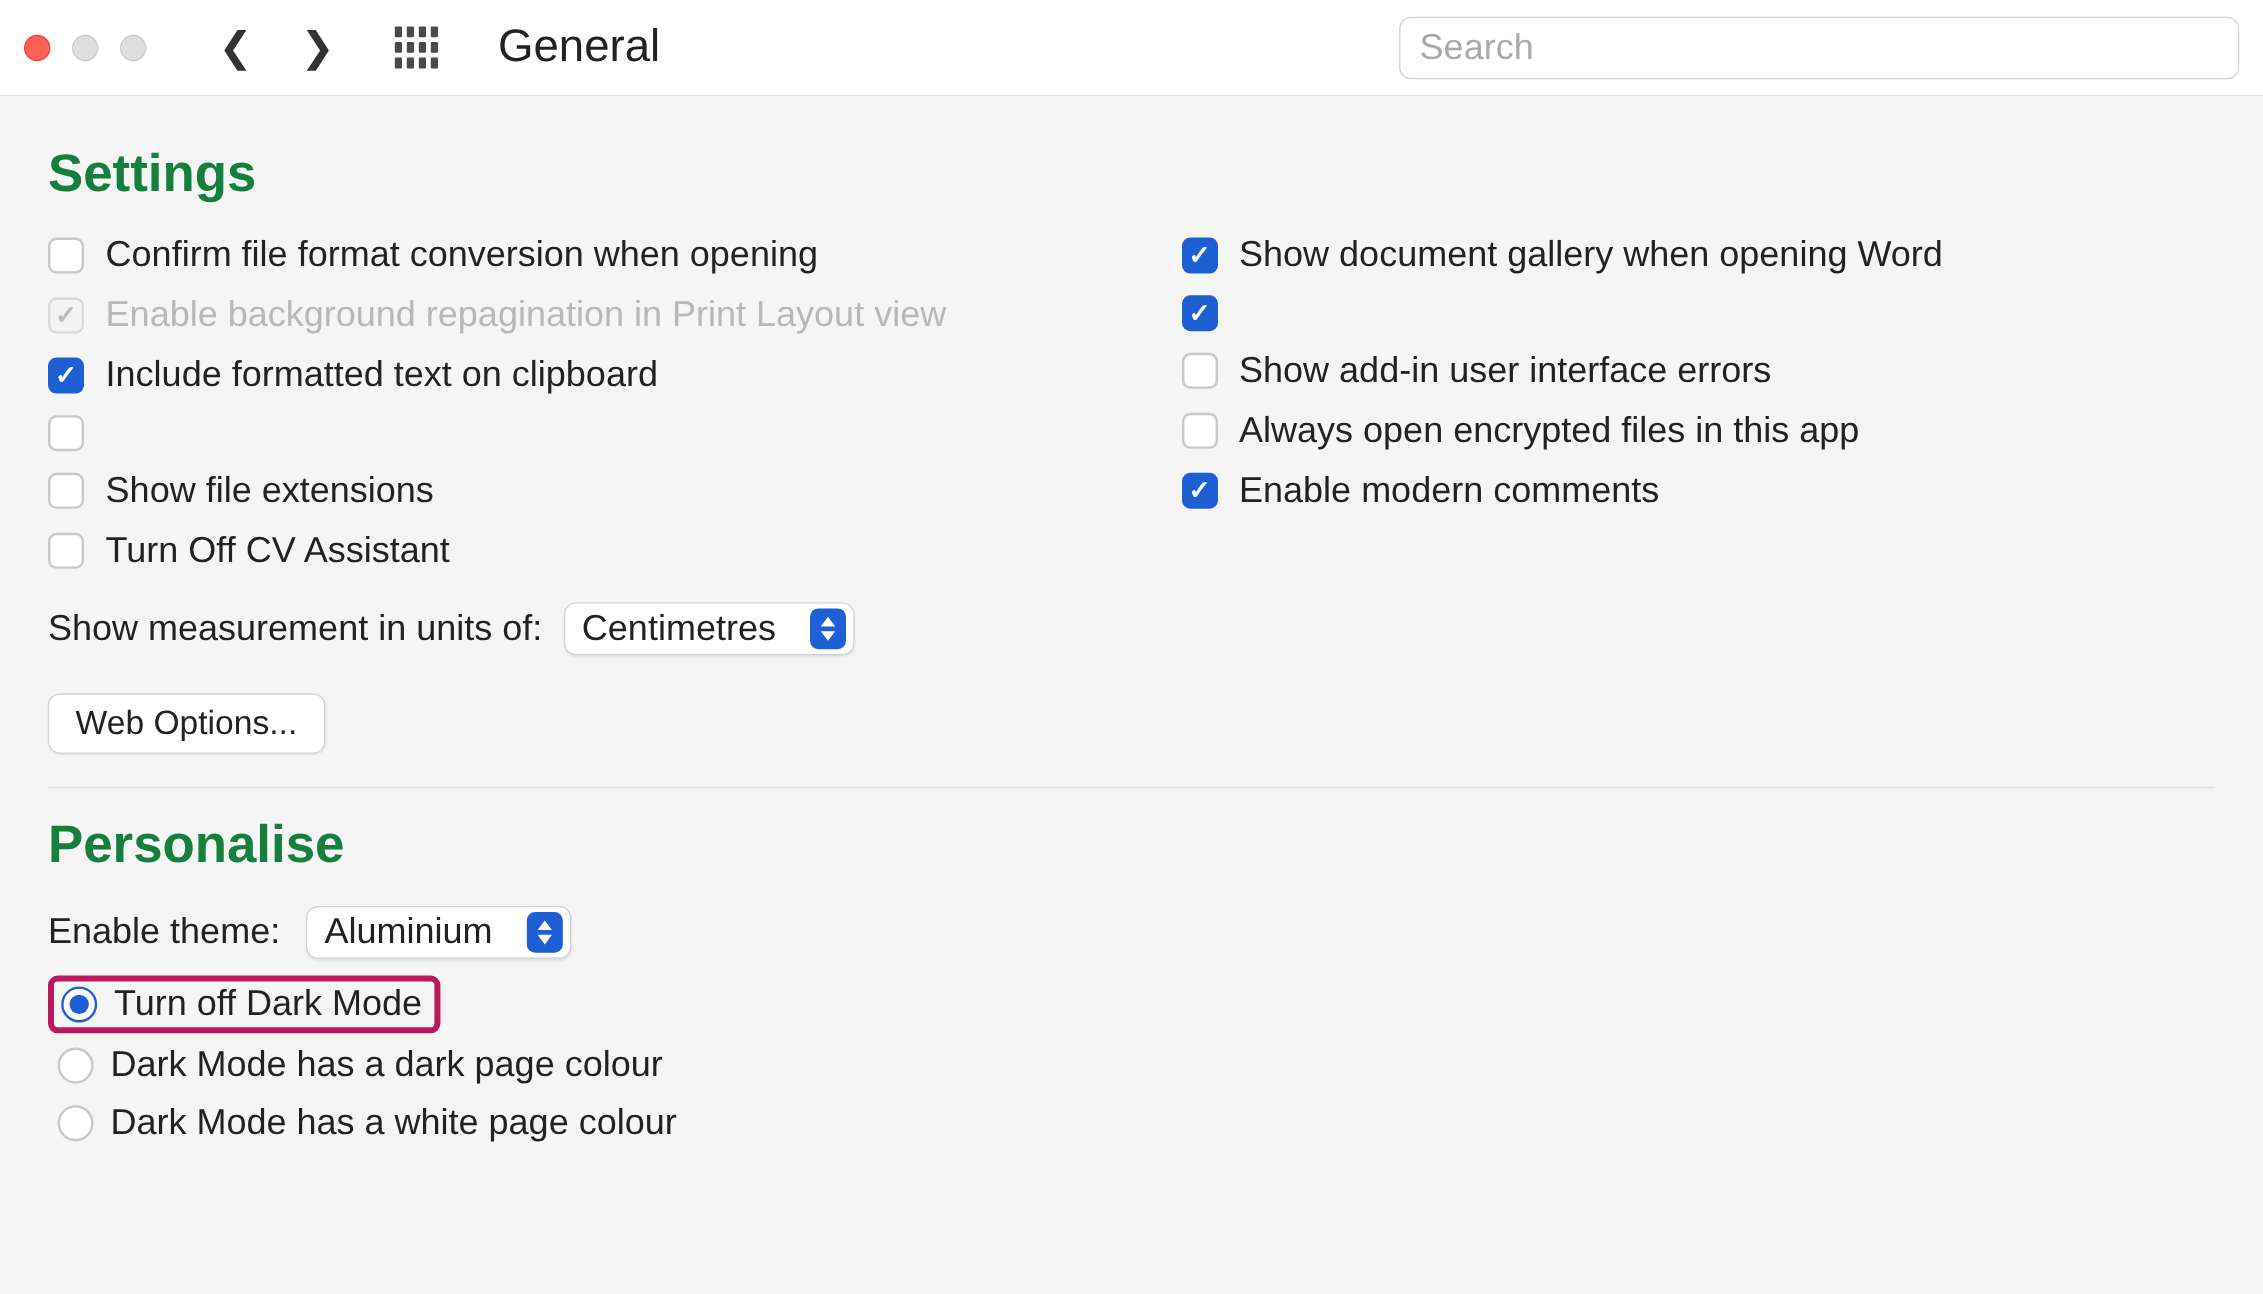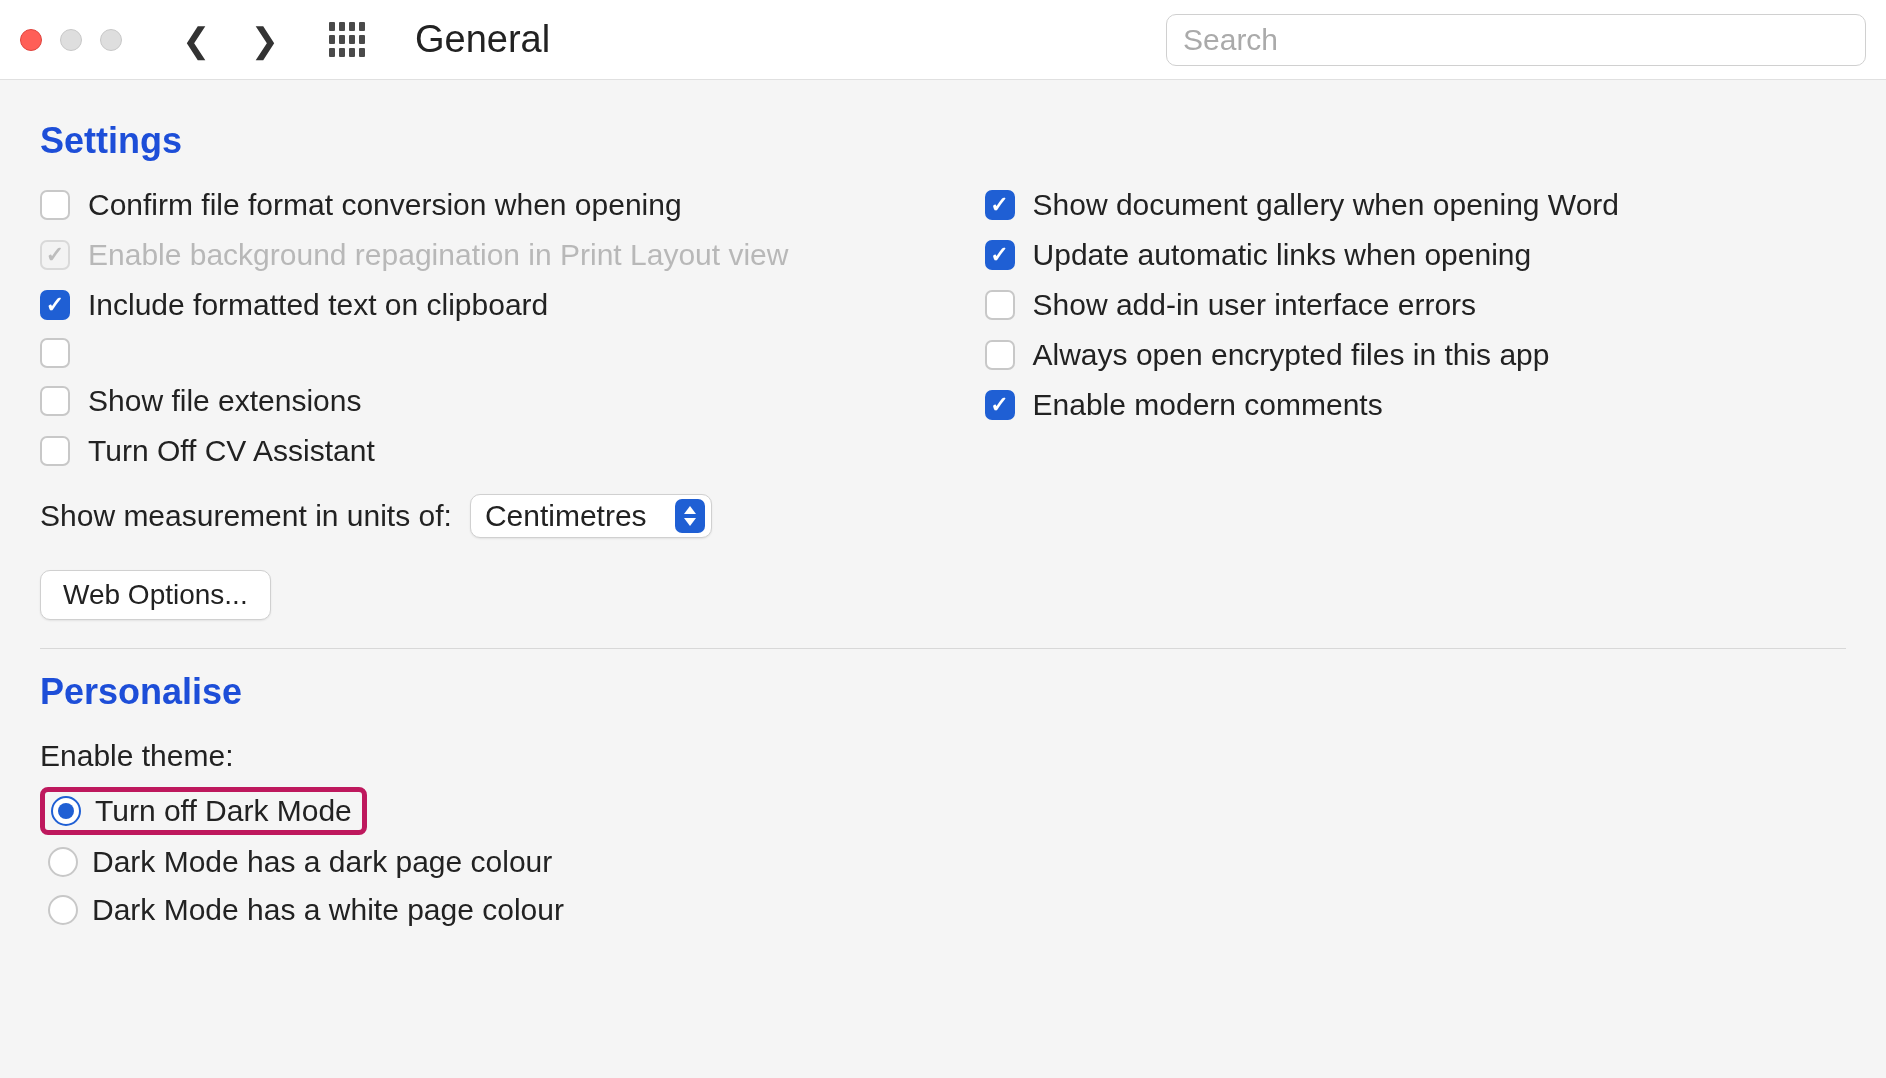--- a/index.html
+++ b/index.html
@@ -45,21 +45,21 @@
     flex-direction: column;
   }
   .search-icon { color: #888; margin-right: 14px; }
   .search-input {
     border: none; outline: none; font-size: 30px; color: #333;
     background: transparent; width: 100%;
   }
   .search-input::placeholder { color: #aaa; }
 
   .content { padding: 40px 40px 0 40px; }
-  .section-title { font-size: 36px; font-weight: 700; color: #1d4ed8; margin-bottom: 26px; }
+  .section-title { font-size: 44px; font-weight: 700; color: #15803d; margin-bottom: 26px; }
   .settings-grid { display: flex; gap: 40px; justify-content: space-between; }
   .col { flex: 1; display: flex; flex-direction: column; gap: 16px; }
   .col-left { flex: 1.05; }
   .check-row { display: flex; align-items: center; gap: 18px; }
   .checkbox {
     width: 30px; height: 30px;
     border: 2px solid #c8c8c8;
     border-radius: 7px;
     background: #fff;
     display: flex; align-items: center; justify-content: center;
@@ -236,21 +236,20 @@
         </div>
         <div class="web-btn">Web Options...</div>
       </div>
     <div class="col" id="settings-right">
         <div class="check-row">
           <div class="checkbox checked"></div>
           <span class="check-label">Show document gallery when opening Word</span>
         </div>
         <div class="check-row">
           <div class="checkbox checked"></div>
-          <span class="check-label">Update automatic links when opening</span>
         </div>
         <div class="check-row">
           <div class="checkbox"></div>
           <span class="check-label">Show add-in user interface errors</span>
         </div>
         <div class="check-row">
           <div class="checkbox"></div>
           <span class="check-label">Always open encrypted files in this app</span>
         </div>
         <div class="check-row">
@@ -261,20 +260,27 @@
   </div>
 
   <div id="extra-left"></div>
 
   <hr class="divider">
 
   <div class="section-title">Personalise</div>
 
   <div class="theme-row">
     <span class="theme-label">Enable theme:</span>
+    <div class="select">
+      <span class="select-value">Aluminium</span>
+      <div class="stepper">
+        <div class="tri up"></div>
+        <div class="tri down"></div>
+      </div>
+    </div>
   </div>
 
   <div class="radios" id="dark-mode-radios">
       <div class="radio-row highlight">
         <div class="radio selected"></div>
         <span class="radio-label">Turn off Dark Mode</span>
       </div>
       <div class="radio-row">
         <div class="radio"></div>
         <span class="radio-label">Dark Mode has a dark page colour</span>

